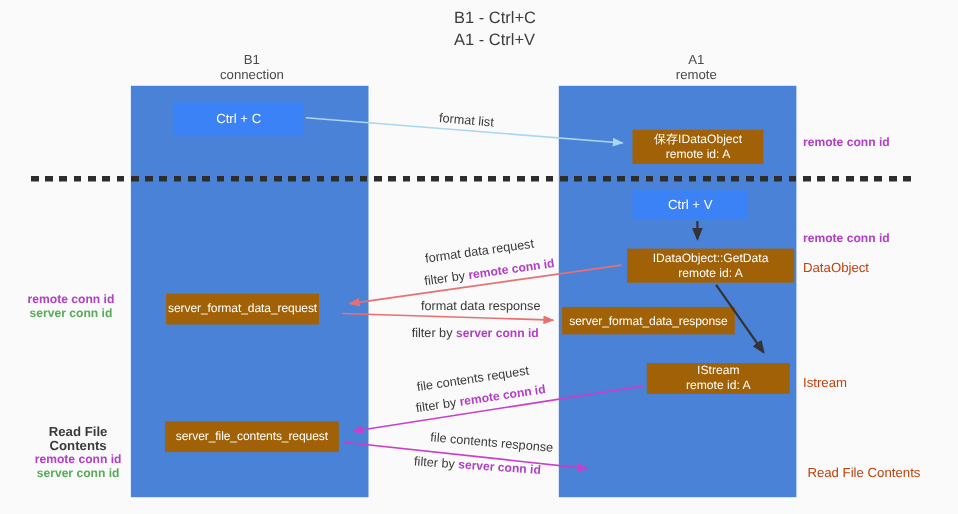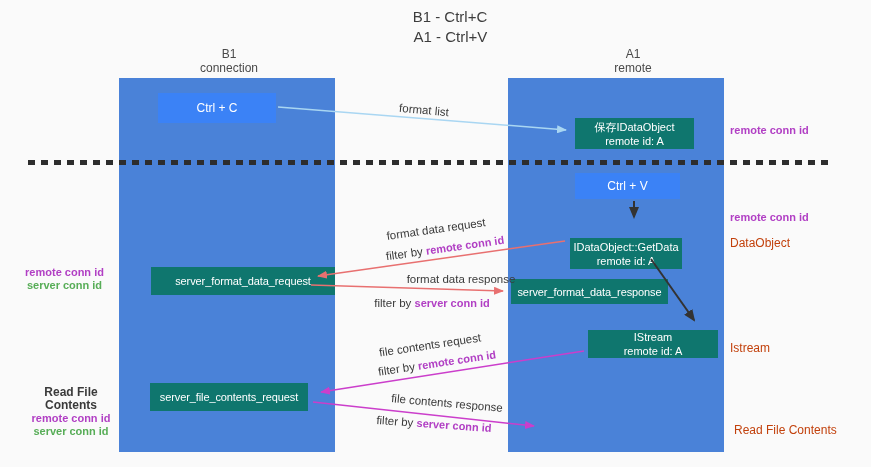--- a/index.html
+++ b/index.html
@@ -1,30 +1,30 @@
 <!DOCTYPE html>
 <html><head>
 <meta charset="utf-8">
 <style>
   html,body{margin:0;padding:0;background:#fafafa;}
   .canvas{
     position:relative;width:871px;height:467px;background:#fafafa;
     font-family:"Liberation Sans",sans-serif;overflow:hidden;color:#3a3a3a;
   }
   .title-block{position:absolute;left:450px;top:7px;transform:translateX(-50%);
-    text-align:right;font-size:15px;line-height:20px;color:#3d3d3d;white-space:nowrap;}
+    text-align:left;font-size:15px;line-height:20px;color:#3d3d3d;white-space:nowrap;}
   .col-header{position:absolute;top:47px;transform:translateX(-50%);
     text-align:center;font-size:12px;line-height:14px;color:#4a4a4a;white-space:nowrap;margin-left:16px;}
   .lane{position:absolute;top:78px;width:216px;height:374px;background:#4a82d8;}
   .dashed{position:absolute;left:28px;top:160px;width:805px;height:5px;
     background:repeating-linear-gradient(to right,#2d2d2d 0 7px,transparent 7px 13px);z-index:5;}
   .node{position:absolute;display:flex;flex-direction:column;align-items:center;justify-content:center;
     color:#fff;text-align:center;z-index:4;white-space:nowrap;}
   .node.green{background:#3b82f6;font-size:12px;}
-  .node.orange{background:#0f766e;}
+  .node.orange{background:#a16207;}
   .two-line{font-size:11px;line-height:14px;}
   .srv{font-size:11px;letter-spacing:-0.1px;}
   .overlay{position:absolute;left:0;top:0;z-index:6;pointer-events:none;}
   .lbl{position:absolute;font-size:11.5px;color:#3a3a3a;white-space:nowrap;z-index:7;}
   .purple{color:#b13fc4;font-weight:bold;font-size:11px;}
   .green-text{color:#57ad57;font-weight:bold;font-size:11px;}
   .side-right{position:absolute;white-space:nowrap;z-index:7;}
   .side-left{position:absolute;text-align:center;line-height:13px;z-index:7;}
   .black-lbl{color:#3a3a3a;font-size:12px;font-weight:bold;}
   .plain{color:#c2410c;font-size:12px;font-weight:normal;}
@@ -59,26 +59,26 @@
 
   <div class="node orange two-line" style="left:575px;top:118px;width:119px;height:31px;">
     <div>保存IDataObject</div>
     <div>remote id: A</div>
   </div>
 
   <div class="node green" style="left:575px;top:173px;width:105px;height:26px;">
     <span>Ctrl + V</span>
   </div>
 
-  <div class="node orange two-line" style="left:570px;top:238px;width:112px;height:31px;">
+  <div class="node orange two-line" style="left:570px;top:226px;width:152px;height:31px;">
     <div>IDataObject::GetData</div>
     <div>remote id: A</div>
   </div>
 
-  <div class="node orange srv" style="left:151px;top:267px;width:184px;height:28px;text-align:center;">
+  <div class="node orange srv" style="left:151px;top:267px;width:139px;height:28px;text-align:center;">
     <span>server_format_data_request</span>
   </div>
 
   <div class="node orange srv" style="left:511px;top:279px;width:157px;height:25px;">
     <span>server_format_data_response</span>
   </div>
 
   <div class="node orange two-line" style="left:588px;top:330px;width:130px;height:28px;">
     <div>IStream</div>
     <div>remote id: A</div>
@@ -113,21 +113,21 @@
     <line x1="313" y1="402" x2="534" y2="426" stroke="#cb3ecb" stroke-width="1.5" marker-end="url(#ah-magenta)"></line>
   </svg>
 
   <div class="lbl" style="left:424px;top:110px;transform:translate(-50%,-50%) rotate(5deg);">format list</div>
 
   <div class="lbl" style="left:436px;top:229px;transform:translate(-50%,-50%) rotate(-8deg);">format data request</div>
   <div class="lbl" style="left:445px;top:248px;transform:translate(-50%,-50%) rotate(-8deg);">
     <span>filter by </span><span class="purple">remote conn id</span>
   </div>
 
-  <div class="lbl" style="left:461px;top:279px;transform:translate(-50%,-50%);">format data response</div>
+  <div class="lbl" style="left:437px;top:279px;transform:translate(-50%,-50%);">format data response</div>
   <div class="lbl" style="left:432px;top:303px;transform:translate(-50%,-50%);">
     <span>filter by </span><span class="purple">server conn id</span>
   </div>
 
   <div class="lbl" style="left:430px;top:345px;transform:translate(-50%,-50%) rotate(-8.5deg);">file contents request</div>
   <div class="lbl" style="left:437px;top:363px;transform:translate(-50%,-50%) rotate(-8.5deg);">
     <span>filter by </span><span class="purple">remote conn id</span>
   </div>
 
   <div class="lbl" style="left:447px;top:403px;transform:translate(-50%,-50%) rotate(5deg);">file contents response</div>

